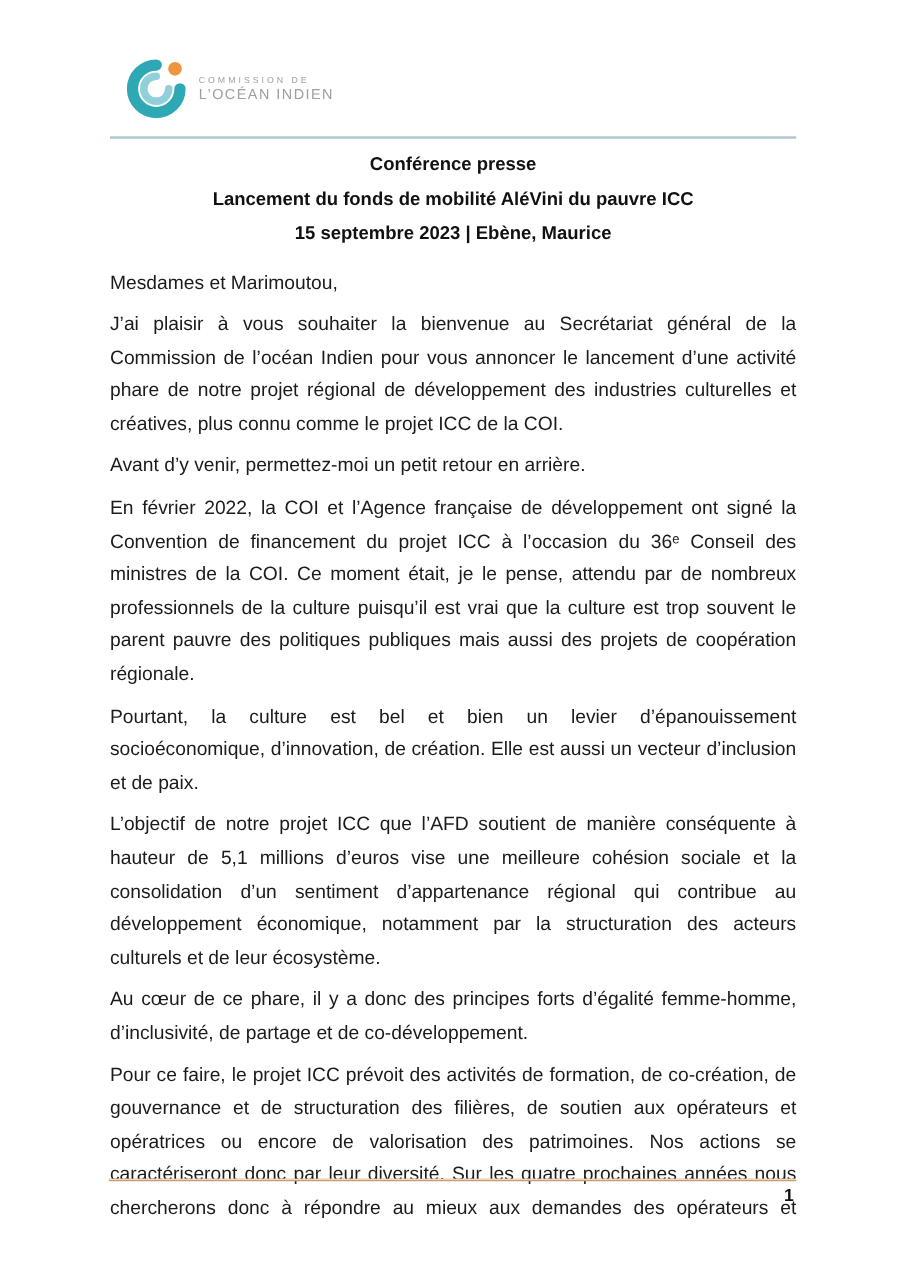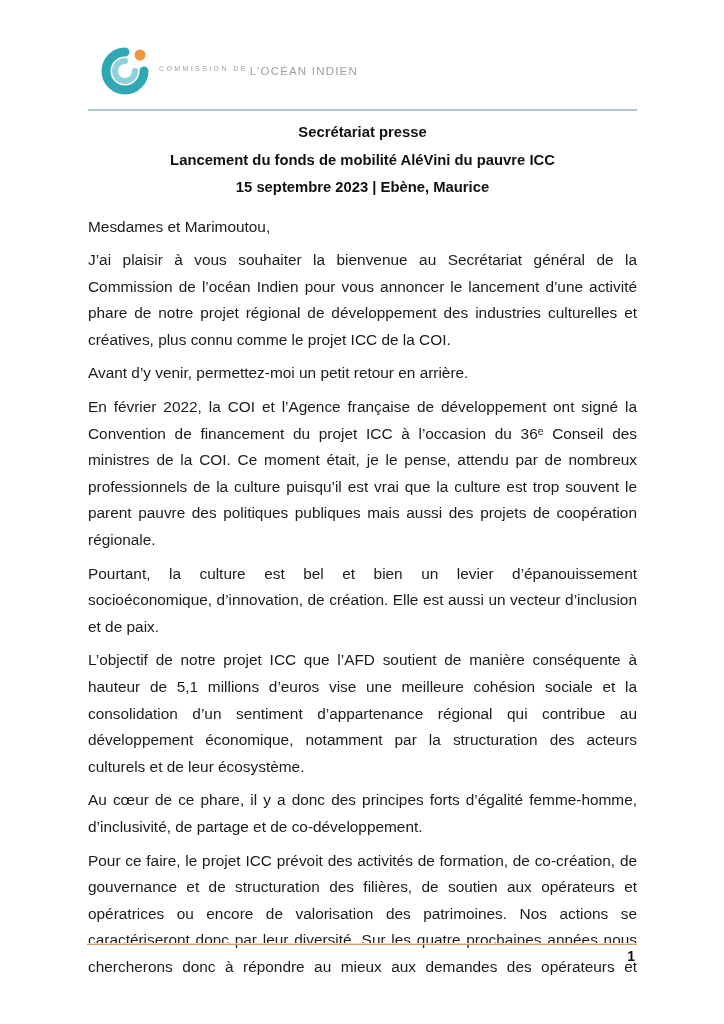--- a/index.html
+++ b/index.html
@@ -29,21 +29,21 @@
   }
   
   .logo-row{
     padding-top:46px;
     margin-left:12px;
     display:flex;
     align-items:center;
     gap:9px;
   }
   .logo-icon{width:50px;height:50px;flex:0 0 auto;}
-  .logo-text{display:flex;flex-direction:row;gap:2px;}
+  .logo-text{display:flex;flex-direction:column;gap:2px;}
   .logo-text .line1{
     font-size:7px;
     letter-spacing:2.4px;
     color:var(--logo-text-gray);
     text-transform:uppercase;
   }
   .logo-text .line2{
     font-size:11.5px;
     letter-spacing:1.2px;
     color:var(--logo-text-gray);
@@ -121,21 +121,21 @@
       </svg>
       <div class="logo-text">
         <span class="line1">COMMISSION DE</span>
         <span class="line2">L’OCÉAN INDIEN</span>
       </div>
     </div>
 
     <hr class="rule-top">
 
     <section class="title-block">
-      <p>Secrétariat presse</p>
+      <p>Conférence presse</p>
       <p>Lancement du fonds de mobilité AléVini du pauvre ICC</p>
       <p>15 septembre 2023 | Ebène, Maurice</p>
     </section>
 
     <section class="body-block">
       <p class="salutation">Mesdames et Marimoutou,</p>
       <p>J’ai plaisir à vous souhaiter la bienvenue au Secrétariat général de la Commission de l’océan Indien pour vous annoncer le lancement d’une activité phare de notre projet régional de développement des industries culturelles et créatives, plus connu comme le projet ICC de la COI.</p>
       <p>Avant d’y venir, permettez-moi un petit retour en arrière.</p>
       <p>En février 2022, la COI et l’Agence française de développement ont signé la Convention de financement du projet ICC à l’occasion du 36ᵉ Conseil des ministres de la COI. Ce moment était, je le pense, attendu par de nombreux professionnels de la culture puisqu’il est vrai que la culture est trop souvent le parent pauvre des politiques publiques mais aussi des projets de coopération régionale.</p>
       <p>Pourtant, la culture est bel et bien un levier d’épanouissement socioéconomique, d’innovation, de création. Elle est aussi un vecteur d’inclusion et de paix.</p>

